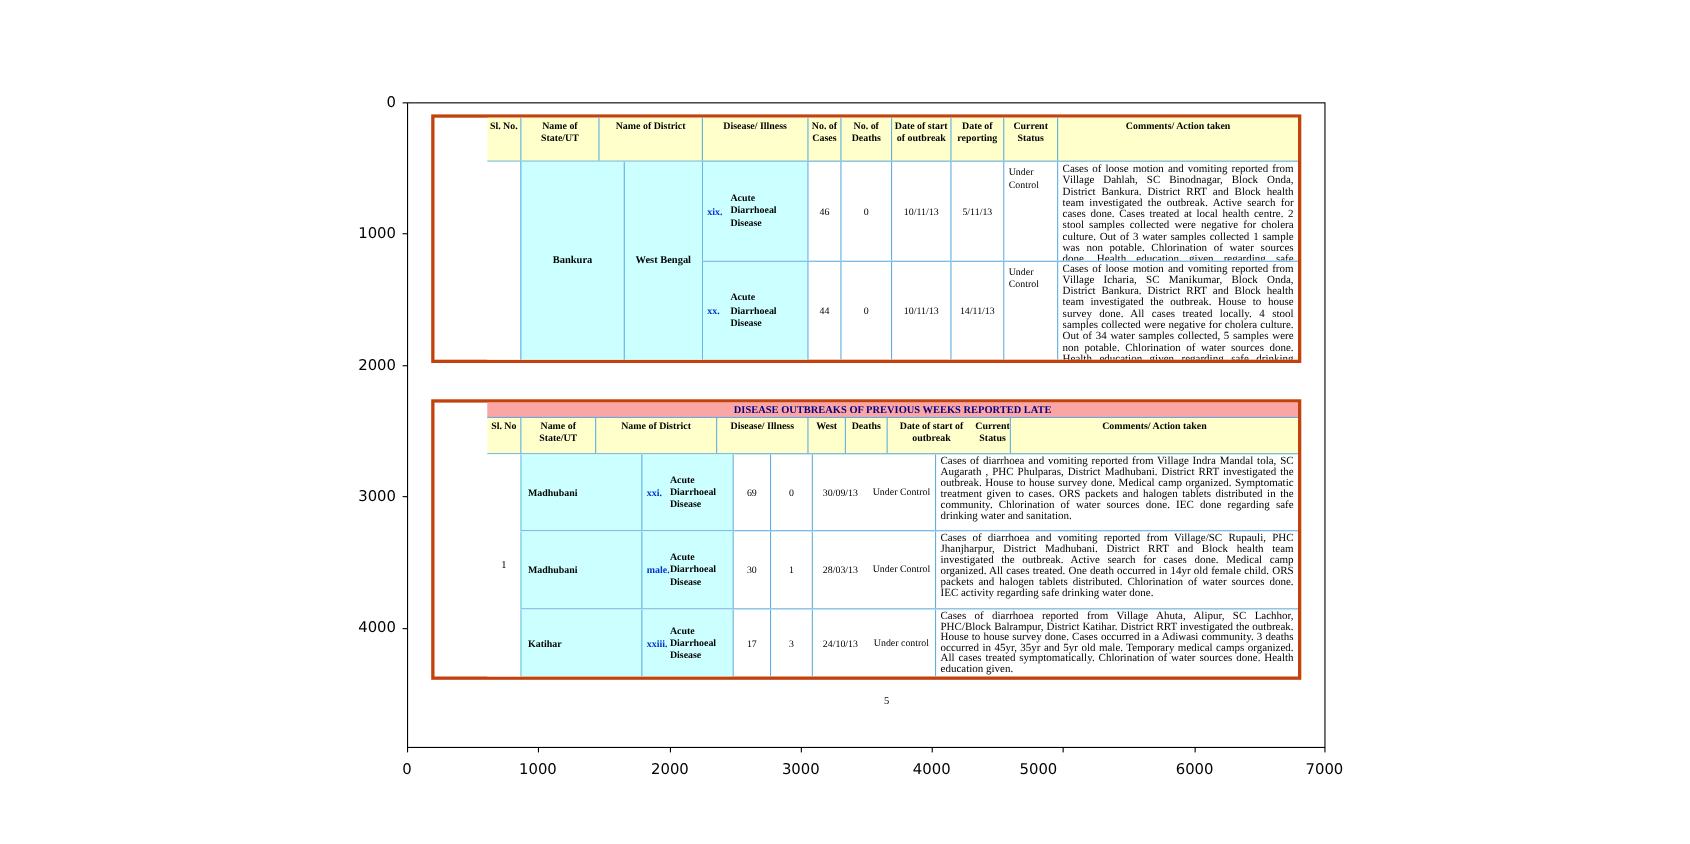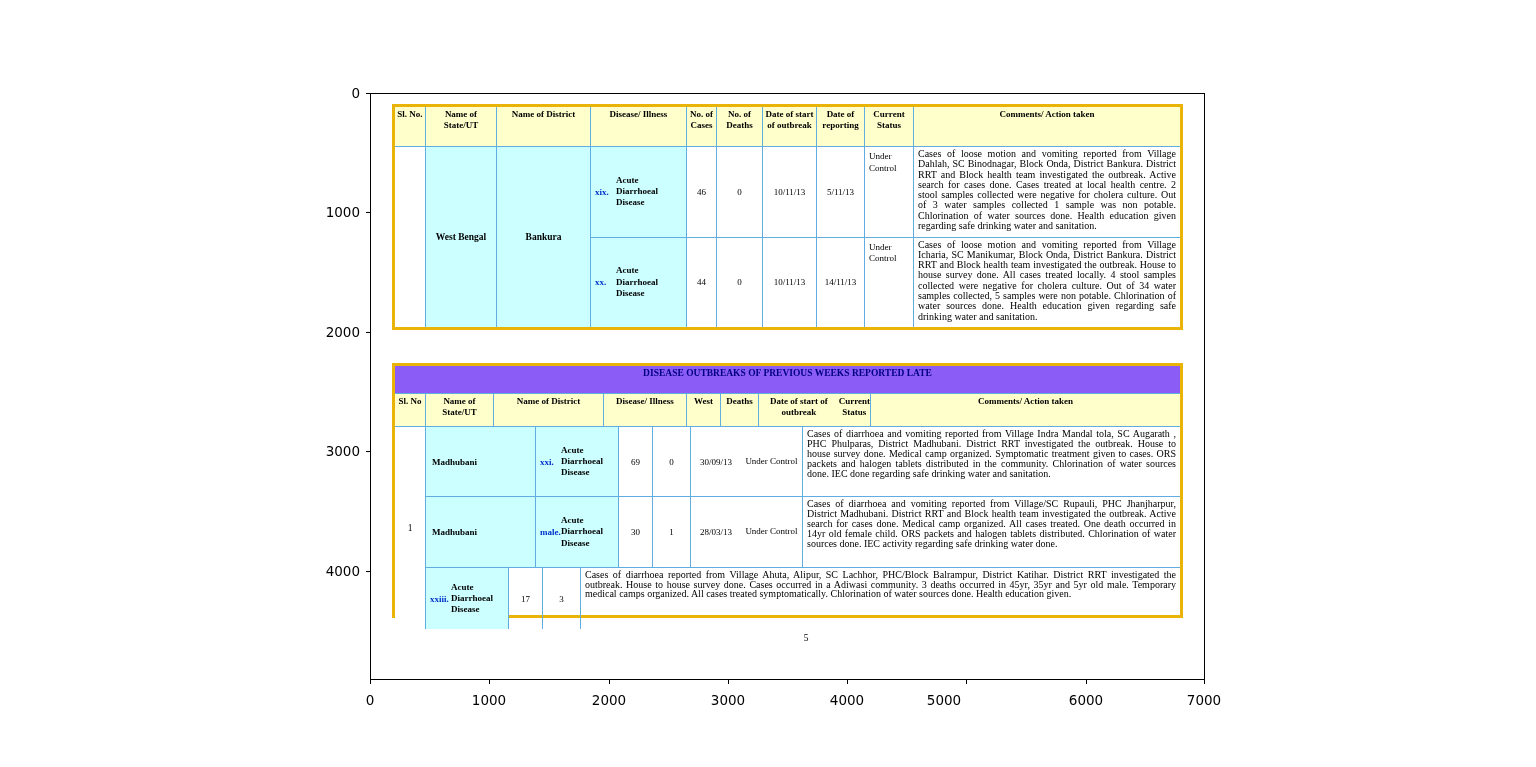--- a/index.html
+++ b/index.html
@@ -8,22 +8,22 @@
   
   #axes{position:absolute;left:370px;top:93px;width:835px;height:587px;
         border:1px solid #000;box-sizing:border-box;background:#ffffff;}
   .xtick{position:absolute;top:680px;width:1px;height:4px;background:#000;}
   .ytick{position:absolute;left:366px;width:4px;height:1px;background:#000;}
   .xticklabel{position:absolute;top:692px;transform:translateX(-50%);
               font-family:"DejaVu Sans",sans-serif;font-size:13.5px;color:#000;}
   .yticklabel{position:absolute;left:296px;width:64px;text-align:right;transform:translateY(-50%);
               font-family:"DejaVu Sans",sans-serif;font-size:13.5px;color:#000;}
   
-  .doc-table{position:absolute;border:3px solid #eab308;box-sizing:border-box;
-             background:#ffffff;font-family:"Liberation Serif",serif;color:#000;}
+  .doc-table{position:absolute;border:3px solid #c2410c;box-sizing:border-box;
+             background:#ffffff;font-family:"Liberation Serif",serif;color:#000;padding-left:48px;}
   .hrow{display:flex;background:#ffffcc;border-bottom:1px solid #60aee0;box-sizing:border-box;}
   .hcell{box-sizing:border-box;border-left:1px solid #60aee0;padding:2px 1px;
          font-weight:bold;font-size:9px;line-height:1.18;text-align:center;overflow:hidden;
          display:flex;align-items:flex-start;justify-content:center;}
   .hcell:first-child{border-left:none;}
   .hcell span{display:block;width:100%;}
   .tbody{display:flex;box-sizing:border-box;}
   .mcol{box-sizing:border-box;border-left:1px solid #60aee0;overflow:hidden;
         display:flex;align-items:center;justify-content:center;
         font-weight:bold;font-size:9.5px;}
@@ -38,21 +38,21 @@
   .disease .rn{color:#0033cc;font-weight:bold;min-width:21px;flex:none;font-size:9px;}
   .disease .dn{font-weight:bold;width:56px;line-height:1.25;}
   .statuscell{align-items:flex-start;justify-content:flex-start;padding:4px 2px 2px 4px;
               line-height:1.3;width:49px;}
   .comments{flex:1;align-items:flex-start;justify-content:flex-start;
             text-align:justify;padding:2px 4px;font-size:10px;line-height:10.3px;display:block;}
   .datestatus{display:flex;align-items:stretch;}
   .ds-date{width:50px;display:flex;align-items:center;justify-content:center;font-size:9px;}
   .ds-status{flex:1;display:flex;align-items:center;justify-content:center;
              text-align:center;font-size:9px;line-height:1.3;}
-  #t2-title{height:28px;background:#8b5cf6;color:#000080;font-weight:bold;font-size:9.5px;
+  #t2-title{height:14px;background:#fca5a5;color:#000080;font-weight:bold;font-size:9.5px;
             text-align:center;line-height:14px;border-bottom:1px solid #60aee0;box-sizing:border-box;
             overflow:hidden;}
   #page-num{position:absolute;left:796px;top:633px;width:20px;text-align:center;
             font-size:9.5px;font-family:"Liberation Serif",serif;color:#000;}
 </style>
 </head>
 <body>
 
 <div id="figure">
 
@@ -114,22 +114,22 @@
         </div>
       <div class="hcell" style="width:49px">
           <span>Current Status</span>
         </div>
       <div class="hcell" style="flex:1">
           <span>Comments/ Action taken</span>
         </div>
     </div>
     <div class="tbody" style="height:180px">
       <div class="mcol" style="width:30px;background:#ffffff"></div>
+      <div class="mcol cyan" style="width:94px">Bankura</div>
       <div class="mcol cyan" style="width:71px">West Bengal</div>
-      <div class="mcol cyan" style="width:94px">Bankura</div>
       <div class="rowsbox">
 
         <div class="drow" style="flex:1">
           <div class="dcell disease cyan" style="width:96px">
             <span class="rn">xix.</span>
             <span class="dn">Acute Diarrhoeal Disease</span>
           </div>
           <div class="dcell" style="width:30px">46</div>
           <div class="dcell" style="width:46px">0</div>
           <div class="dcell" style="width:54px">10/11/13</div>
@@ -212,26 +212,31 @@
           <div class="dcell" style="width:34px">30</div>
           <div class="dcell" style="width:38px">1</div>
           <div class="dcell datestatus" style="width:112px">
             <span class="ds-date">28/03/13</span>
             <span class="ds-status">Under Control</span>
           </div>
           <div class="dcell comments" style="line-height:9.9px">Cases of diarrhoea and vomiting reported from Village/SC Rupauli, PHC Jhanjharpur, District Madhubani. District RRT and Block health team investigated the outbreak. Active search for cases done. Medical camp organized. All cases treated. One death occurred in 14yr old female child. ORS packets and halogen tablets distributed. Chlorination of water sources done. IEC activity regarding safe drinking water done.</div>
         </div>
 
         <div class="drow" style="flex:1">
+          <div class="dcell cyan" style="width:110px;justify-content:flex-start;padding-left:6px;font-weight:bold">Katihar</div>
           <div class="dcell disease cyan" style="width:83px">
             <span class="rn">xxiii.</span>
             <span class="dn" style="width:50px">Acute Diarrhoeal Disease</span>
           </div>
           <div class="dcell" style="width:34px">17</div>
           <div class="dcell" style="width:38px">3</div>
+          <div class="dcell datestatus" style="width:112px">
+            <span class="ds-date">24/10/13</span>
+            <span class="ds-status">Under control</span>
+          </div>
           <div class="dcell comments" style="line-height:9.5px">Cases of diarrhoea reported from Village Ahuta, Alipur, SC Lachhor, PHC/Block Balrampur, District Katihar. District RRT investigated the outbreak.  House to house survey done. Cases occurred in a Adiwasi community. 3 deaths occurred in 45yr, 35yr and 5yr old male. Temporary medical camps organized. All cases treated symptomatically. Chlorination of water sources done. Health education given.</div>
         </div>
 
       </div>
     </div>
   </div>
 
   <div id="page-num">5</div>
 
 </div>

